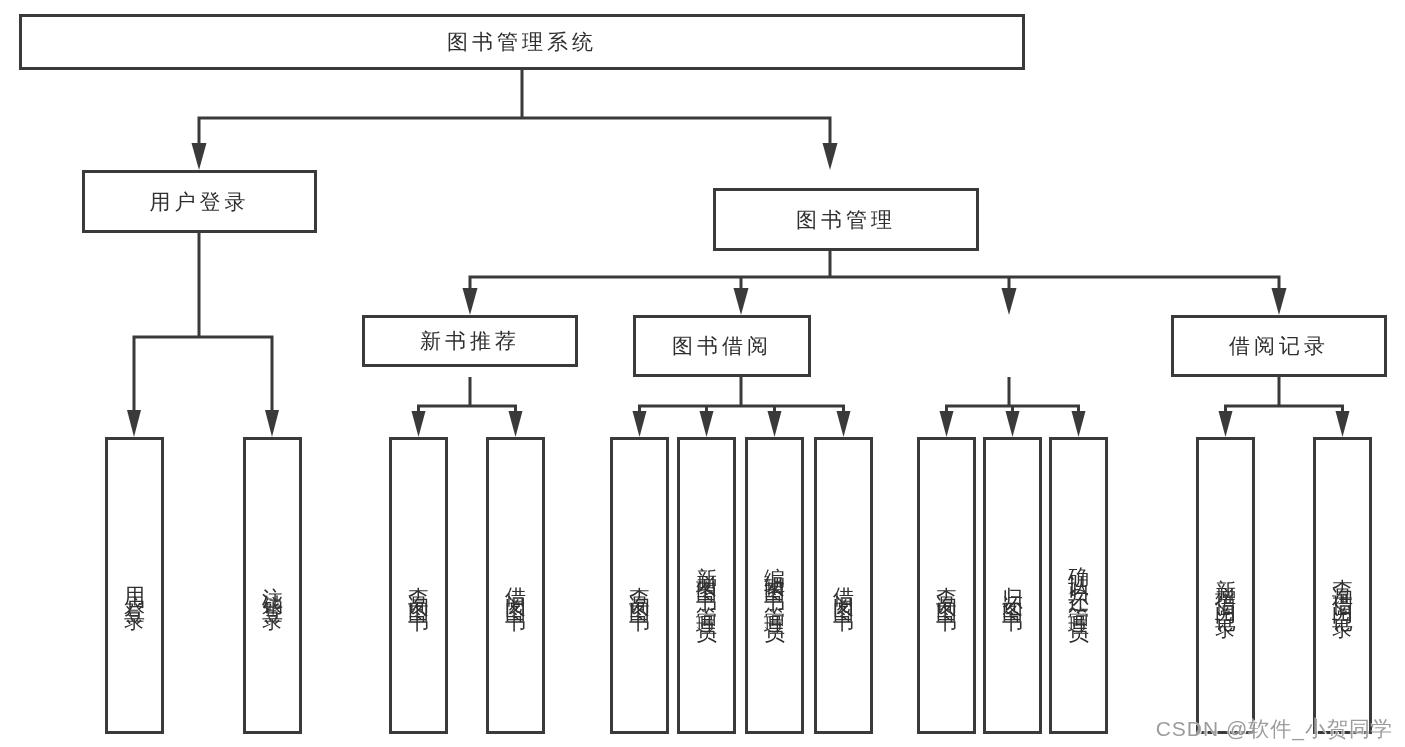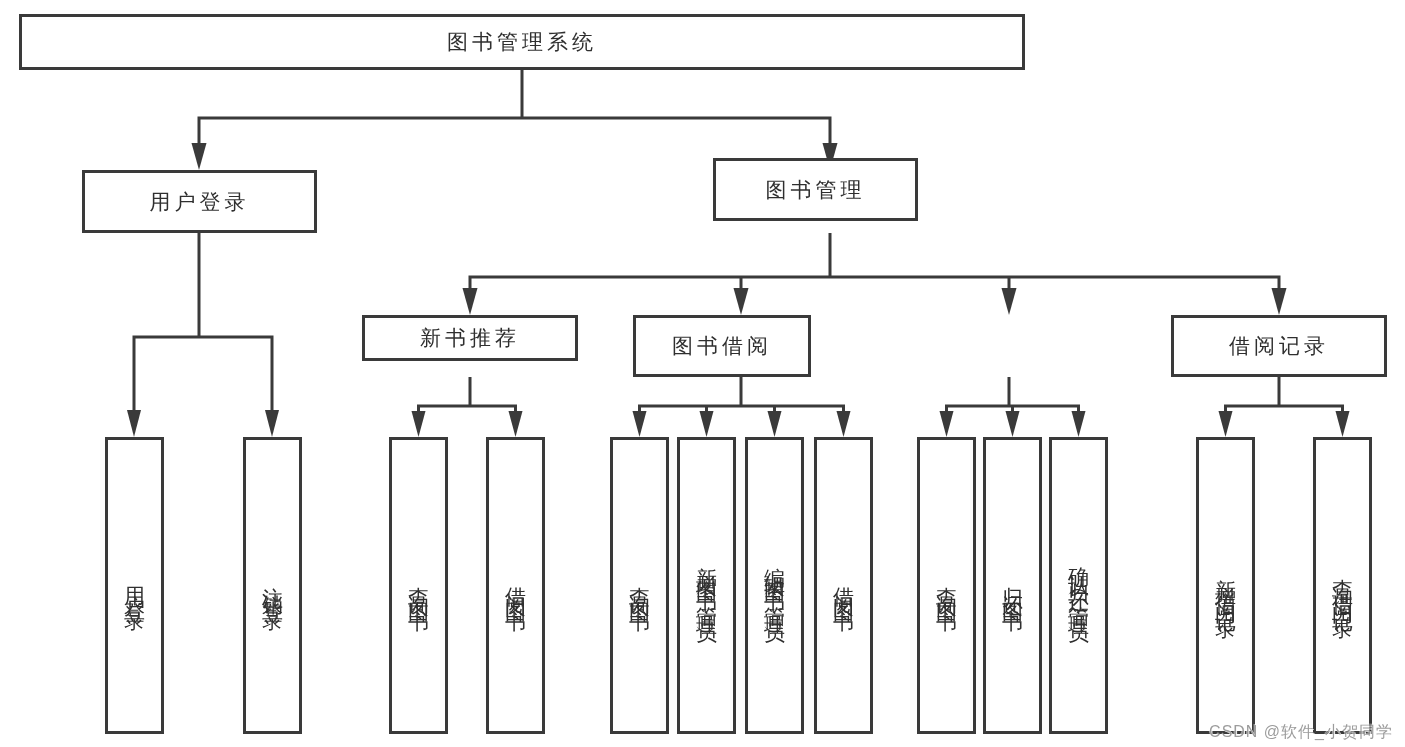--- a/index.html
+++ b/index.html
@@ -52,21 +52,21 @@
     writing-mode: vertical-rl;
     text-orientation: mixed;
     letter-spacing: 8px;
     white-space: normal;
     padding: 6px 0;
   }
   .watermark {
     position: absolute;
     right: 12px;
     bottom: 4px;
-    font-size: 16px;
+    font-size: 21px;
     color: var(--watermark);
     letter-spacing: 1px;
     text-shadow: 1px 1px 0 rgba(255,255,255,0.9), -1px -1px 0 rgba(255,255,255,0.5);
   }
 </style>
 </head>
 <body>
 
 <div class="canvas">
 
@@ -101,25 +101,25 @@
     </g>
   </svg>
 
   <div class="node" style="left:19px;top:14px;width:1006px;height:56px">
     <span>图书管理系统</span>
   </div>
 
   <div class="node" style="left:82px;top:170px;width:235px;height:63px">
     <span>用户登录</span>
   </div>
-  <div class="node" style="left:713px;top:158px;width:205px;height:63px">
+  <div class="node" style="left:713px;top:188px;width:266px;height:63px">
     <span>图书管理</span>
   </div>
 
-  <div class="node" style="left:362px;top:315px;width:216px;height:46px">
+  <div class="node" style="left:362px;top:315px;width:216px;height:52px">
     <span>新书推荐</span>
   </div>
   <div class="node" style="left:633px;top:315px;width:178px;height:62px">
     <span>图书借阅</span>
   </div>
   <div class="node" style="left:1171px;top:315px;width:216px;height:62px">
     <span>借阅记录</span>
   </div>
 
   <div class="node v" style="left:105px;top:437px;width:59px;height:297px">

